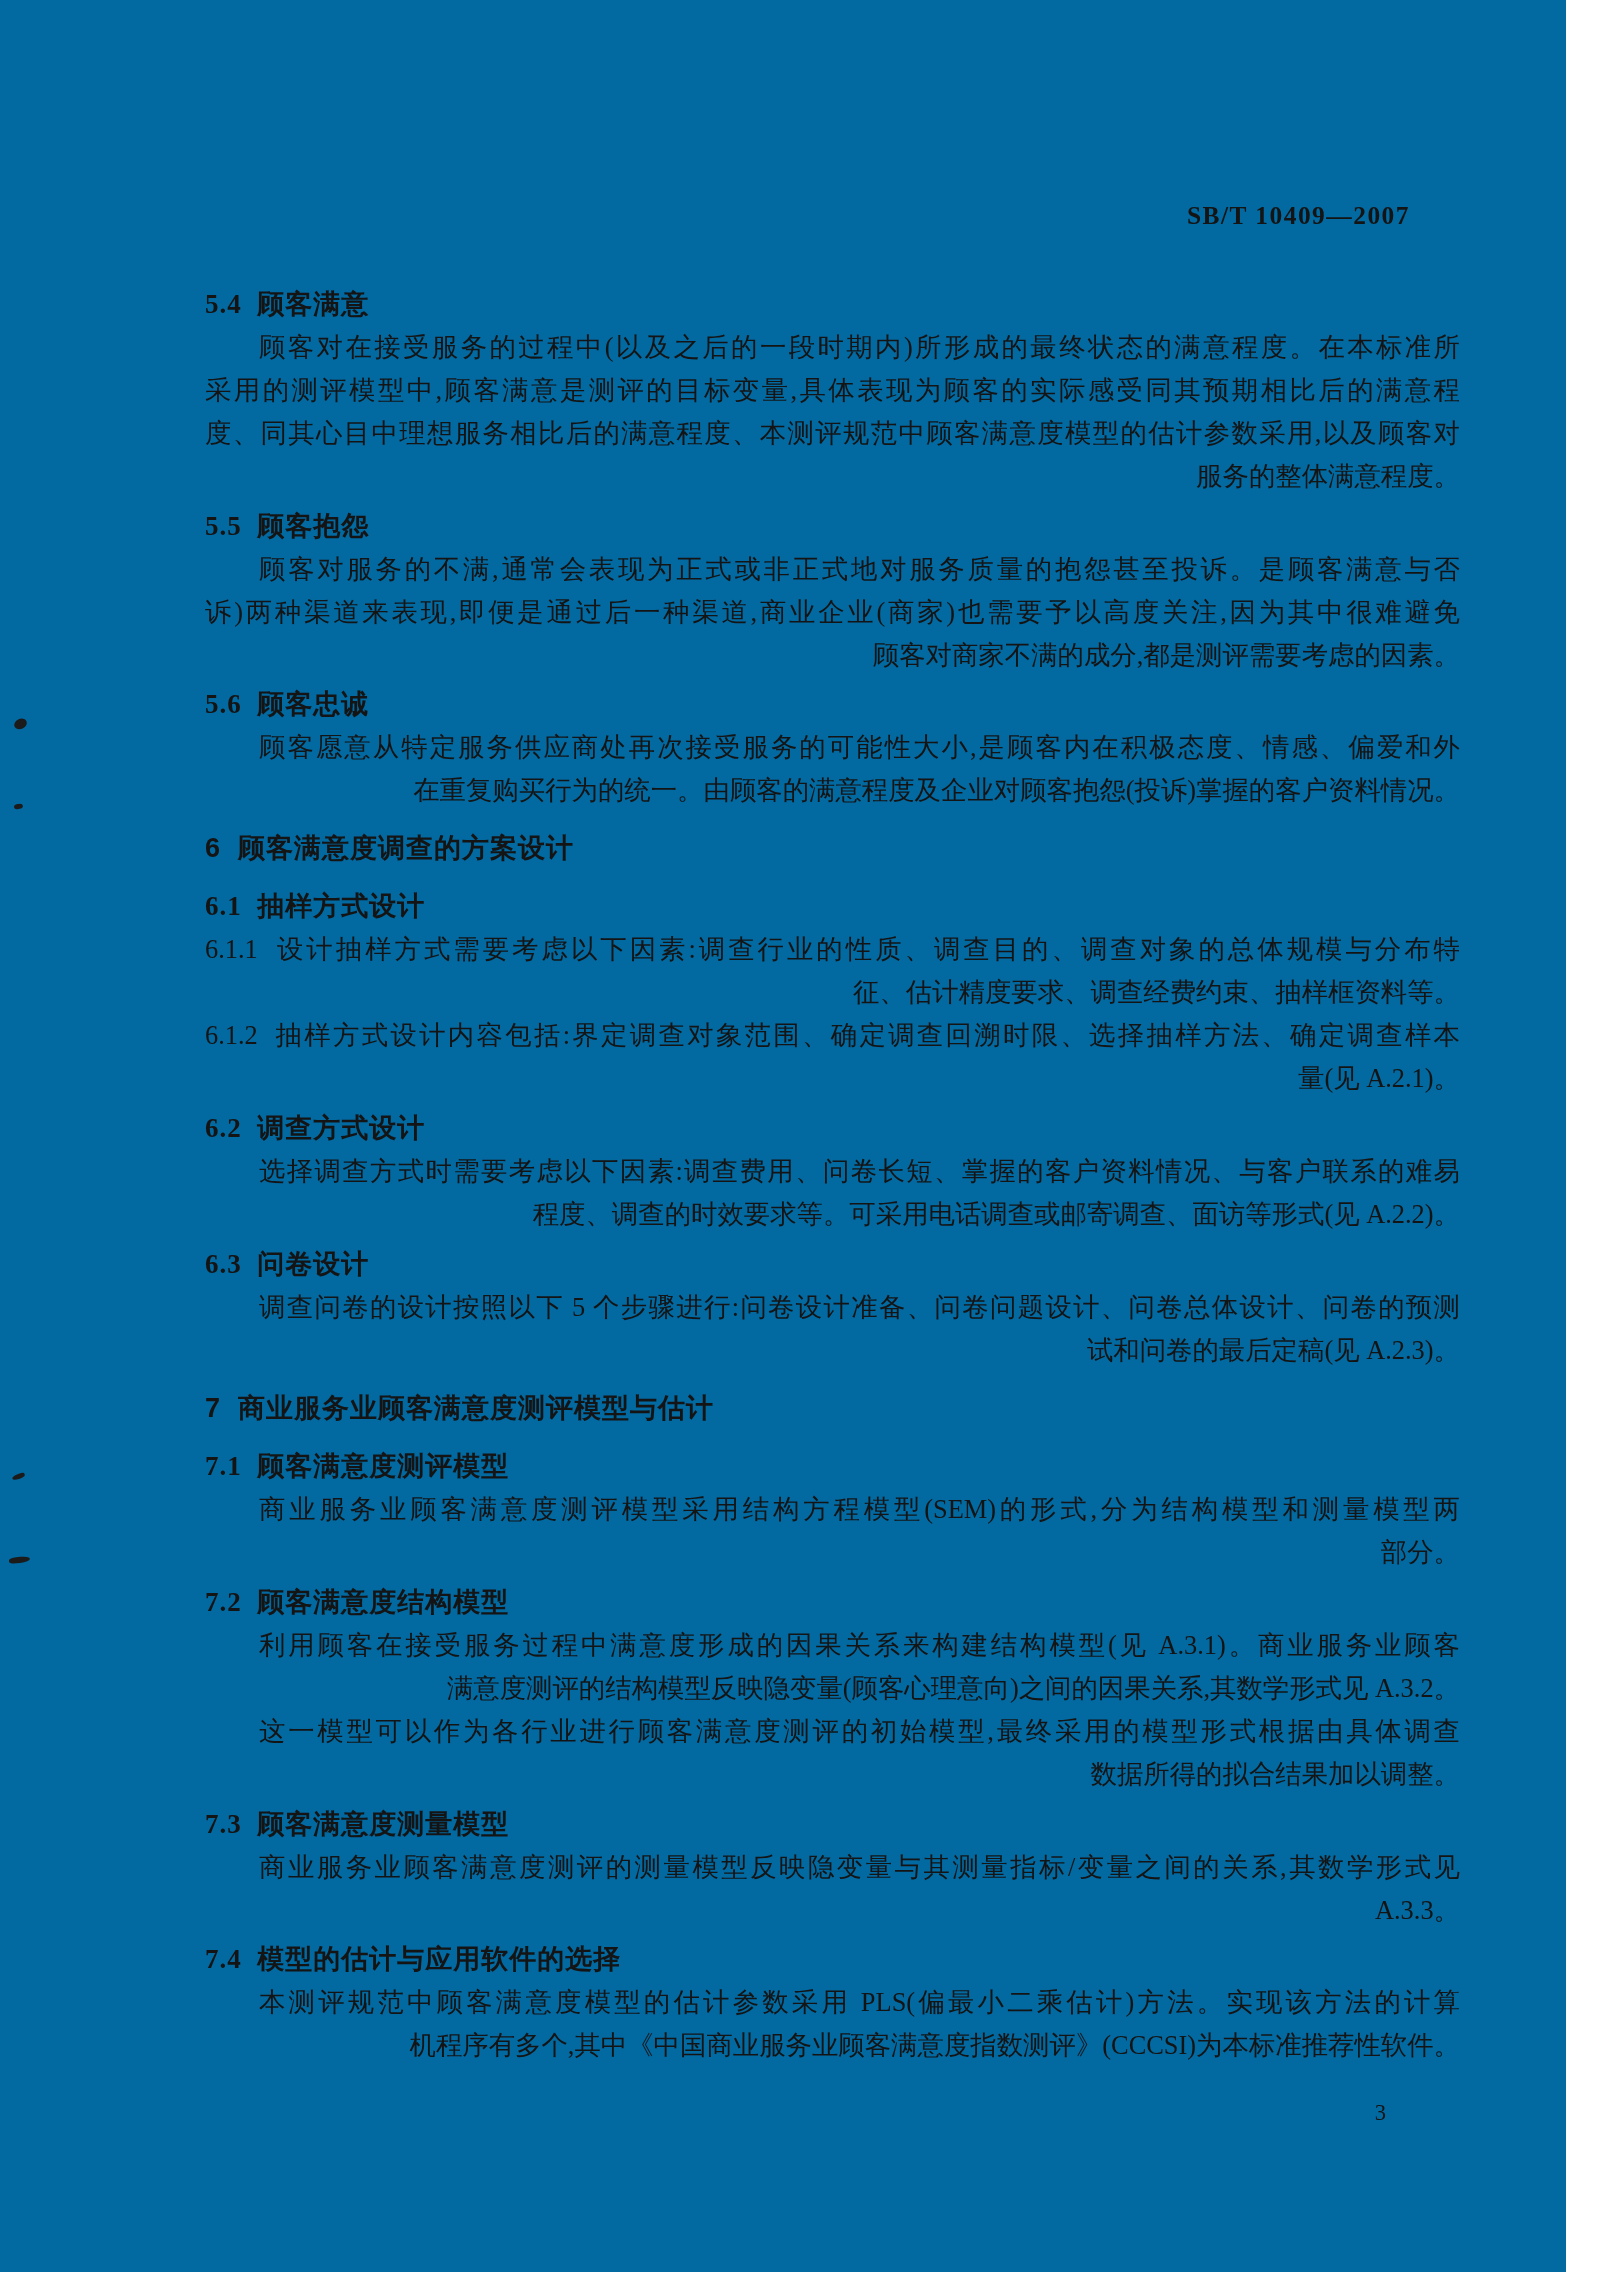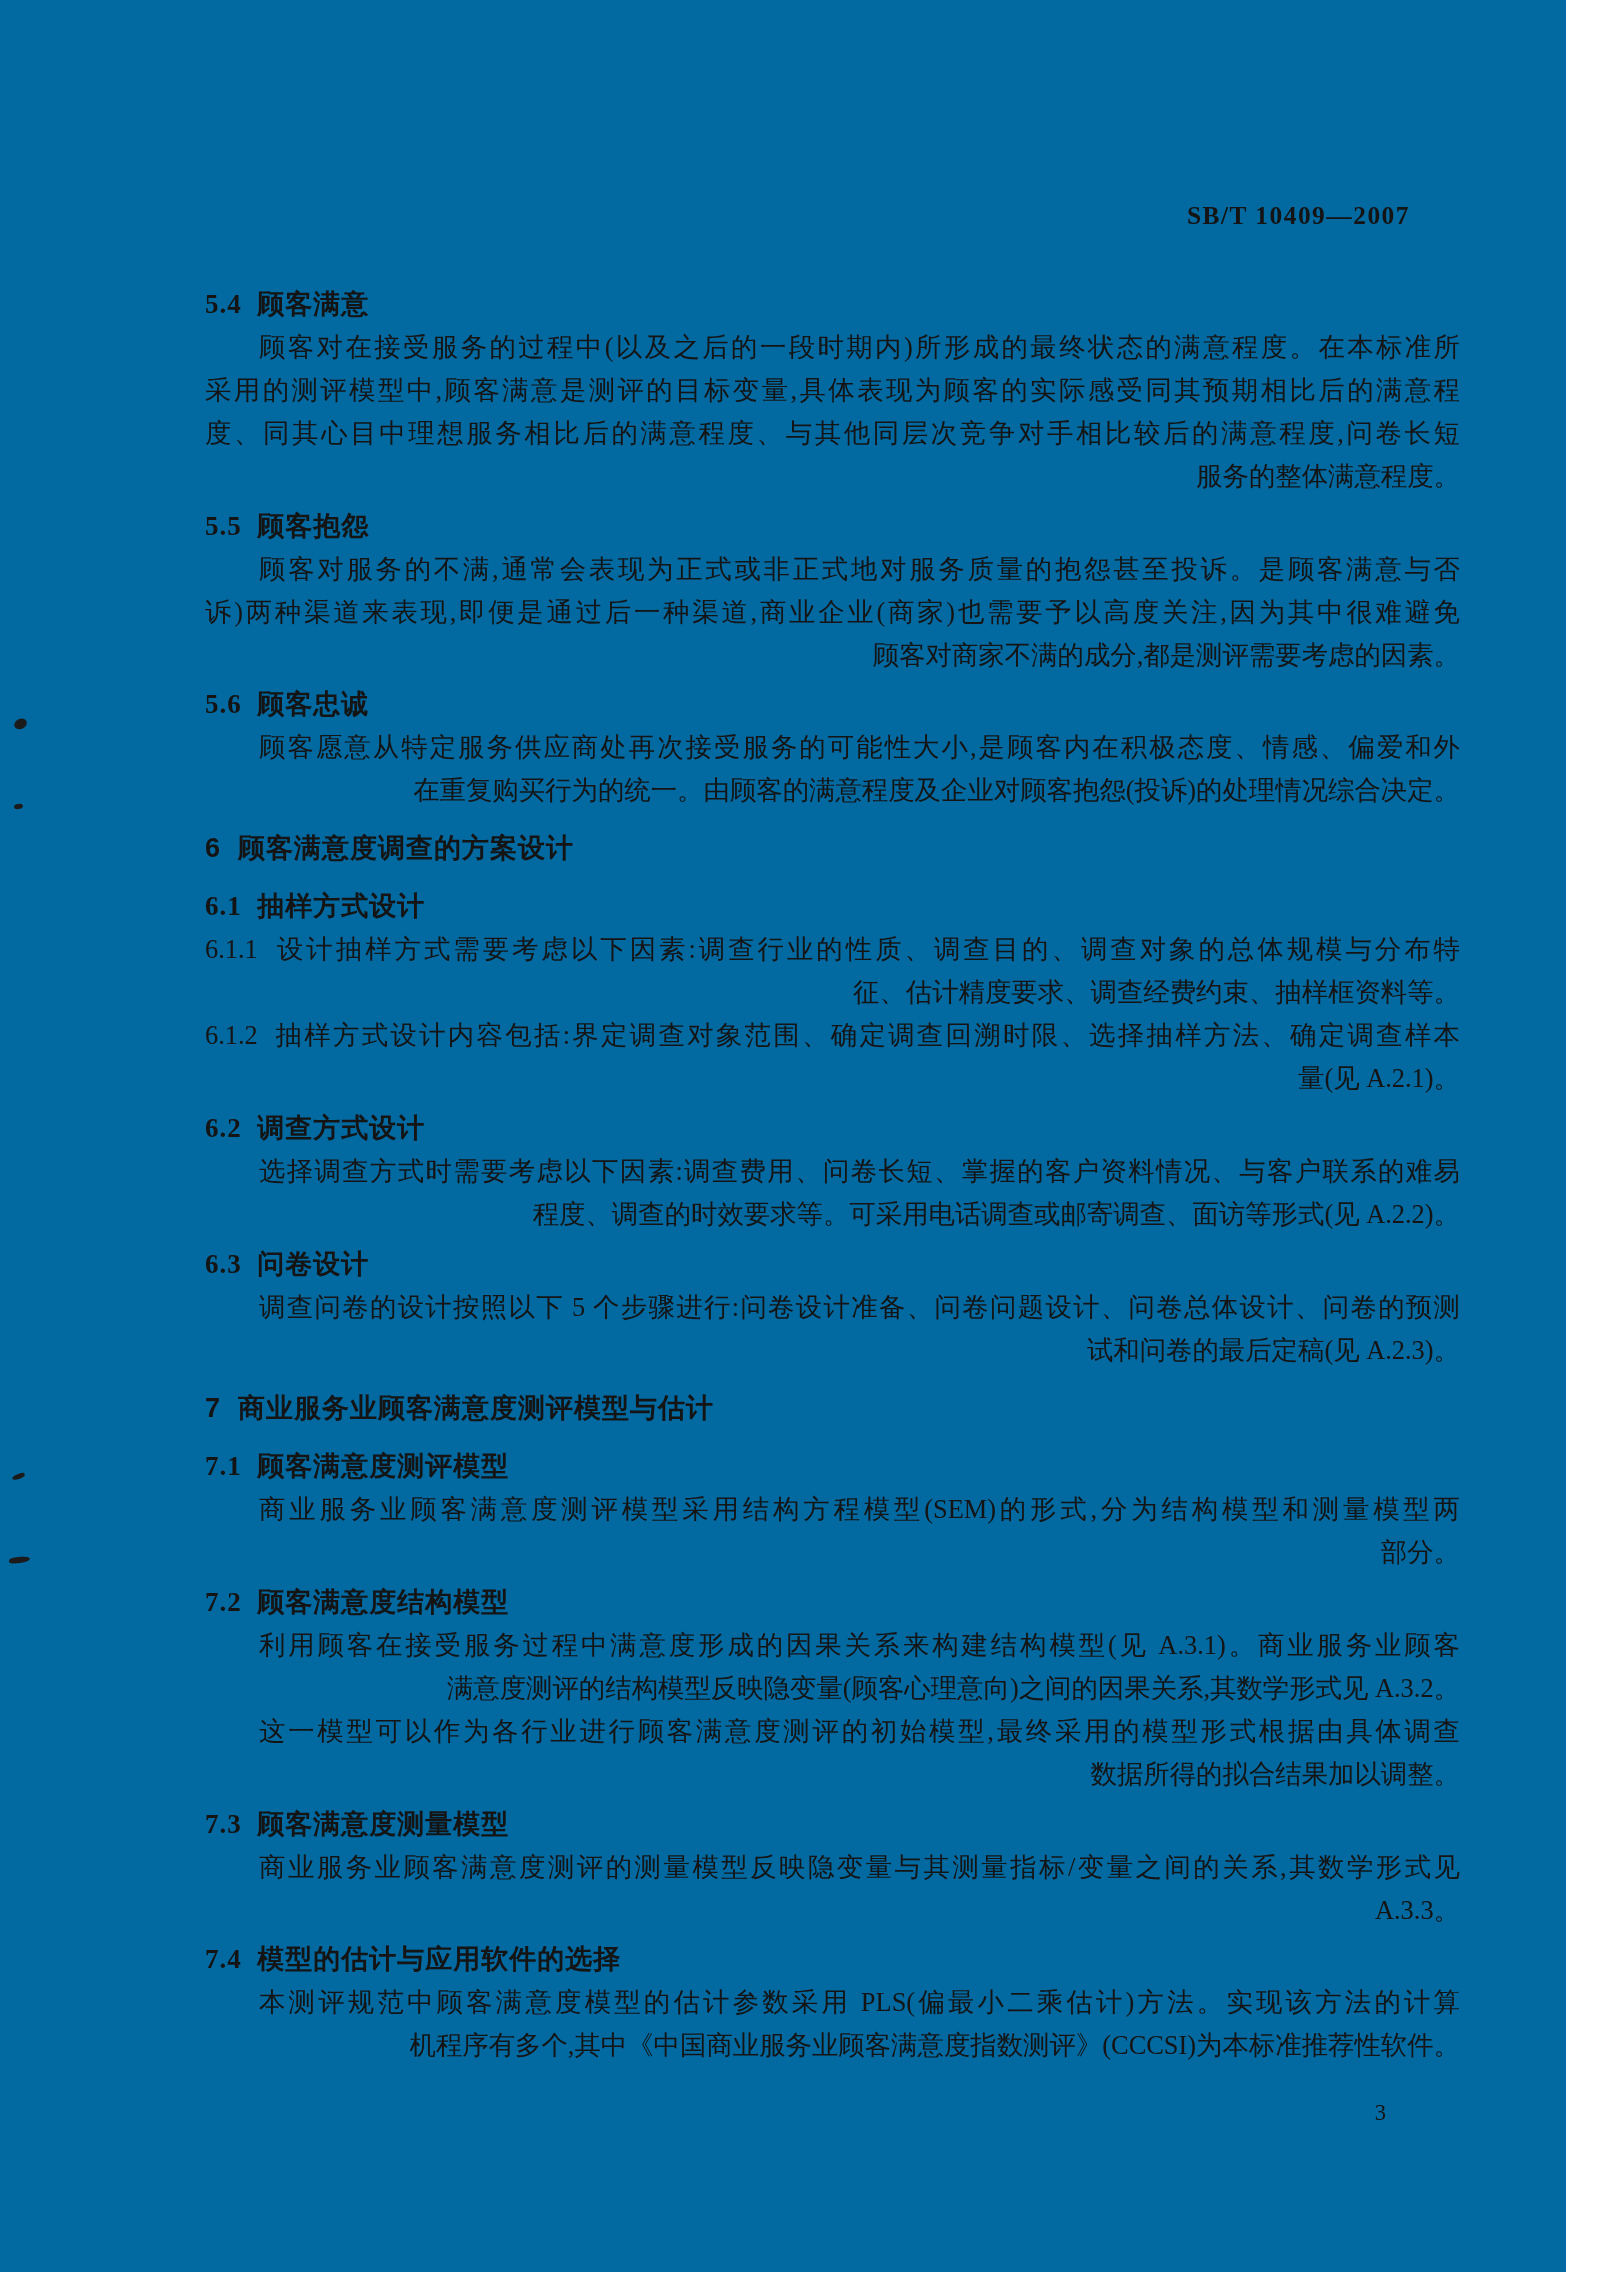--- a/index.html
+++ b/index.html
@@ -90,33 +90,33 @@
 <body>
 
 <div class="page">
   <div class="standard-number">SB/T 10409—2007</div>
 
   <div class="document-body">
       <div class="clause-heading">5.4  顾客满意</div>
       <div class="para">
         <div class="line fill ind">顾客对在接受服务的过程中(以及之后的一段时期内)所形成的最终状态的满意程度。在本标准所</div>
         <div class="line fill">采用的测评模型中,顾客满意是测评的目标变量,具体表现为顾客的实际感受同其预期相比后的满意程</div>
-        <div class="line fill">度、同其心目中理想服务相比后的满意程度、与其他同层次竞争对手相比较后的满意程度,问卷长短</div>
+        <div class="line fill">度、同其心目中理想服务相比后的满意程度、本测评规范中顾客满意度模型的估计参数采用,以及顾客对</div>
         <div class="line">服务的整体满意程度。</div>
       </div>
       <div class="clause-heading">5.5  顾客抱怨</div>
       <div class="para">
         <div class="line fill ind">顾客对服务的不满,通常会表现为正式或非正式地对服务质量的抱怨甚至投诉。是顾客满意与否</div>
         <div class="line fill">诉)两种渠道来表现,即便是通过后一种渠道,商业企业(商家)也需要予以高度关注,因为其中很难避免</div>
         <div class="line">顾客对商家不满的成分,都是测评需要考虑的因素。</div>
       </div>
       <div class="clause-heading">5.6  顾客忠诚</div>
       <div class="para">
         <div class="line fill ind">顾客愿意从特定服务供应商处再次接受服务的可能性大小,是顾客内在积极态度、情感、偏爱和外</div>
-        <div class="line">在重复购买行为的统一。由顾客的满意程度及企业对顾客抱怨(投诉)的处理情况综合决定。</div>
+        <div class="line">在重复购买行为的统一。由顾客的满意程度及企业对顾客抱怨(投诉)掌握的客户资料情况。</div>
       </div>
       <div class="chapter-heading">6  顾客满意度调查的方案设计</div>
       <div class="clause-heading">6.1  抽样方式设计</div>
       <div class="para">
         <div class="line fill">6.1.1  设计抽样方式需要考虑以下因素:调查行业的性质、调查目的、调查对象的总体规模与分布特</div>
         <div class="line">征、估计精度要求、调查经费约束、抽样框资料等。</div>
       </div>
       <div class="para">
         <div class="line fill">6.1.2  抽样方式设计内容包括:界定调查对象范围、确定调查回溯时限、选择抽样方法、确定调查样本</div>
         <div class="line">量(见 A.2.1)。</div>

